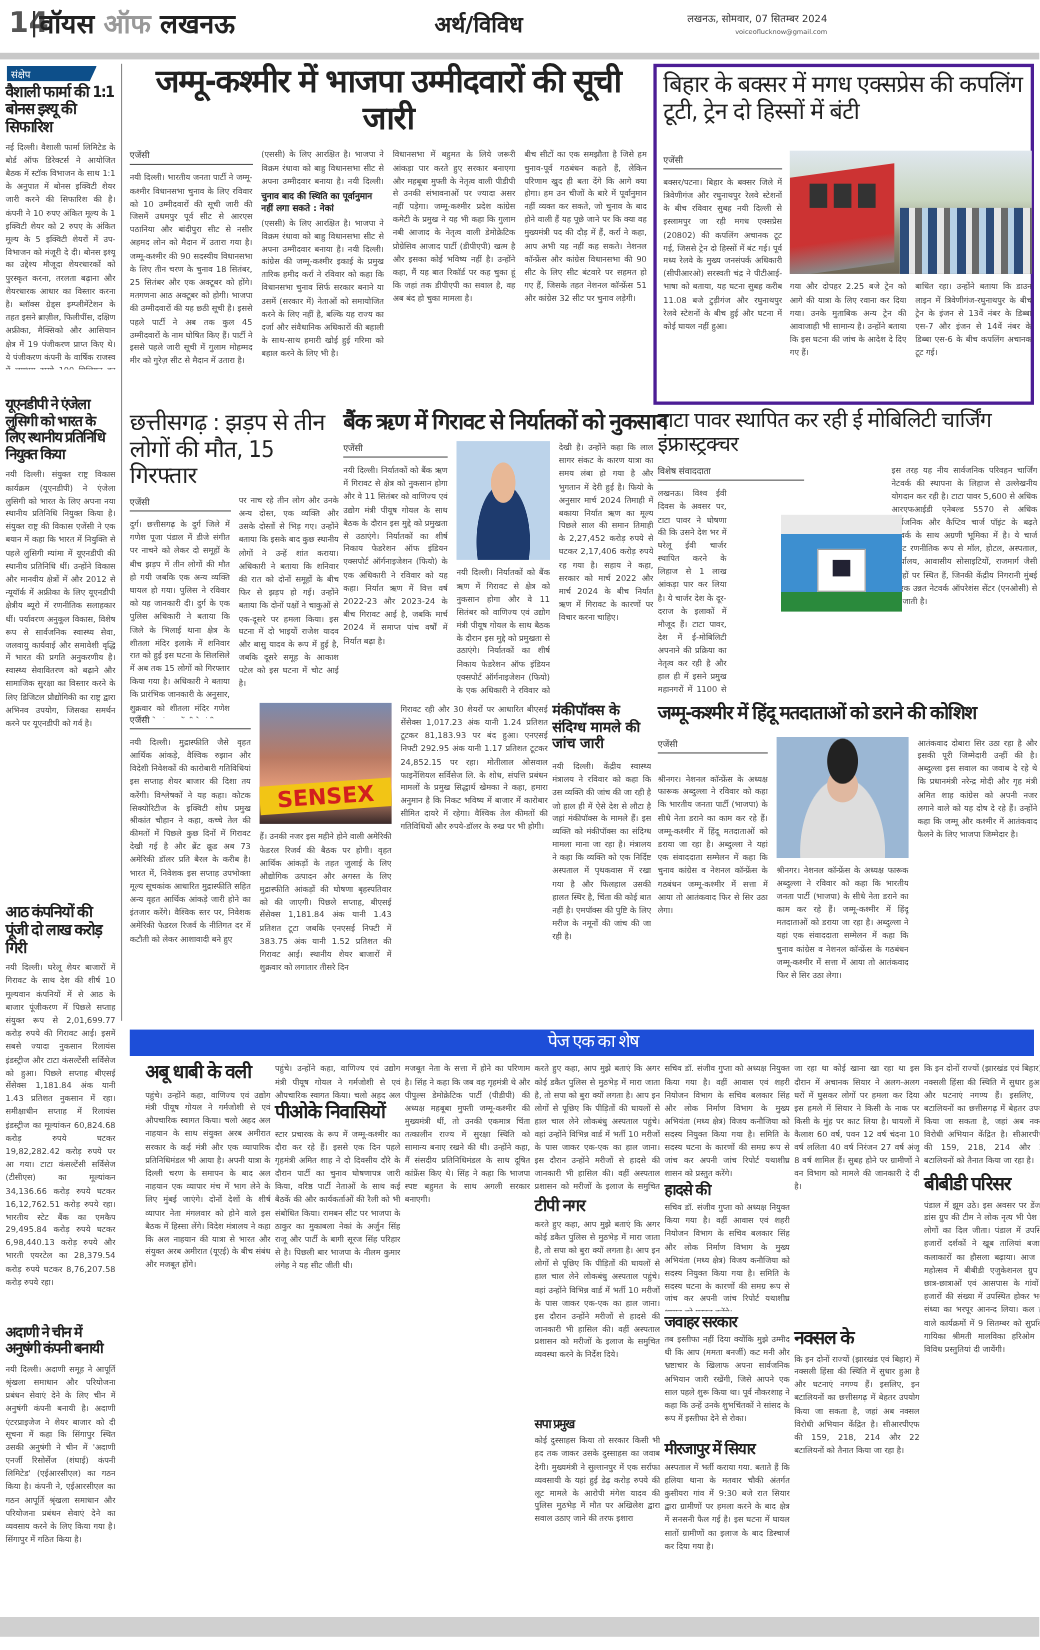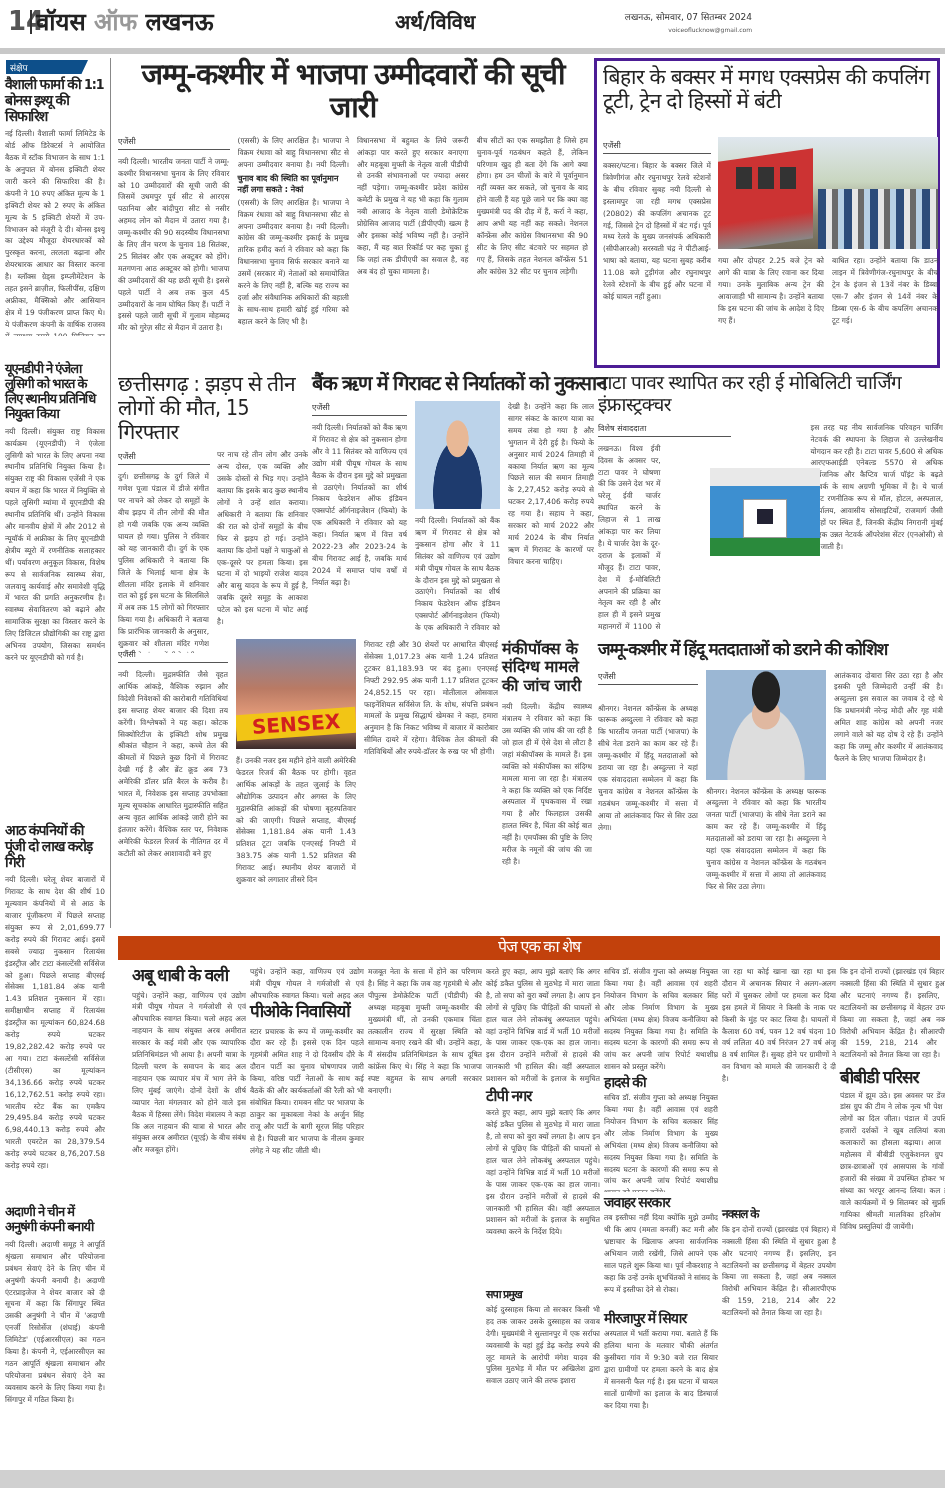--- a/index.html
+++ b/index.html
@@ -28,21 +28,21 @@
 .train .coach{position:absolute;left:0;top:18px;width:95px;height:90px;background:linear-gradient(180deg,#c33 0%,#c33 70%,#888 100%);transform:skewY(-8deg)}
 .train .win{position:absolute;top:30px;width:16px;height:22px;background:#333}
 .people{position:absolute;bottom:0;left:100px;width:130px;height:60px;background:repeating-linear-gradient(90deg,#2d4c7a 0 8px,#e6e6e6 8px 14px,#6a6a6a 14px 20px,#b7d0e5 20px 26px)}
 .goyal{background:radial-gradient(ellipse at 50% 35%,#e8b896 0 18%,transparent 19%),radial-gradient(ellipse at 50% 85%,#1e3b6e 0 40%,transparent 41%),#bcd3ea}
 .sensex{background:linear-gradient(180deg,#7a8bb0 0%,#b97a64 45%,#e59c7a 70%,#3a2a2a 100%)}
 .sensex .tag{position:absolute;left:0;bottom:12px;width:100%;height:26px;background:#f2c515;color:#d21f1f;font:bold 20px "DejaVu Sans",sans-serif;text-align:center;line-height:26px;transform:rotate(-4deg)}
 .abdullah{background:radial-gradient(ellipse at 50% 20%,#222 0 16%,transparent 17%),radial-gradient(ellipse at 50% 40%,#e0b8a0 0 16%,transparent 17%),radial-gradient(ellipse at 50% 95%,#ddd 0 45%,transparent 46%),#9bb7d4}
 .charger{background:linear-gradient(180deg,#e9e9e9 0 20%,#3d8fd0 20% 80%,#2a8a3c 80%)}
 .charger .unit{position:absolute;left:30%;top:35%;width:40%;height:45%;background:#fff;border:1px solid #999}
 .charger .unit:after{content:"";position:absolute;left:30%;top:25%;width:40%;height:40%;background:#223}
-.grey-band{background:#c2410c;color:#fff}
+.grey-band{background:#1d4ed8;color:#fff}
 .bot-rule{left:0;top:1470px;width:945px;height:18px;background:#d0d0d0}
 </style>
 </head>
 <body>
 
 <div class="abs masthead">
   <div class="abs pgnum">14</div>
   <div class="abs pgbar"></div>
   <div class="abs paper">
     <span>वॉयस</span>
@@ -161,21 +161,21 @@
       <div class="photo sensex" style="height:110px;position:relative;margin-top:-30px">
           <div class="tag">SENSEX</div>
         </div>
       <div class="txt" style="height:140px;margin-top:6px">हैं। उनकी नजर इस महीने होने वाली अमेरिकी फेडरल रिजर्व की बैठक पर होगी। वृहत आर्थिक आंकड़ों के तहत जुलाई के लिए औद्योगिक उत्पादन और अगस्त के लिए मुद्रास्फीति आंकड़ों की घोषणा बृहस्पतिवार को की जाएगी। पिछले सप्ताह, बीएसई सेंसेक्स 1,181.84 अंक यानी 1.43 प्रतिशत टूटा जबकि एनएसई निफ्टी में 383.75 अंक यानी 1.52 प्रतिशत की गिरावट आई। स्थानीय शेयर बाजारों में शुक्रवार को लगातार तीसरे दिन</div>
     </div>
     <div class="txt" style="flex:1;height:250px;margin-top:-30px">गिरावट रही और 30 शेयरों पर आधारित बीएसई सेंसेक्स 1,017.23 अंक यानी 1.24 प्रतिशत टूटकर 81,183.93 पर बंद हुआ। एनएसई निफ्टी 292.95 अंक यानी 1.17 प्रतिशत टूटकर 24,852.15 पर रहा। मोतीलाल ओसवाल फाइनेंशियल सर्विसेज लि. के शोध, संपत्ति प्रबंधन मामलों के प्रमुख सिद्धार्थ खेमका ने कहा, हमारा अनुमान है कि निकट भविष्य में बाजार में कारोबार सीमित दायरे में रहेगा। वैश्विक तेल कीमतों की गतिविधियों और रुपये-डॉलर के रुख पर भी होगी।</div>
   </div>
 </div>
 
 <div class="abs" style="left:502px;top:640px;width:90px">
-  <div class="hl" style="font-size:16px;letter-spacing:0">मंकीपॉक्स के संदिग्ध मामले की जांच जारी</div>
+  <div class="hl" style="font-size:13px;letter-spacing:0">मंकीपॉक्स के संदिग्ध मामले की जांच जारी</div>
   <div class="txt" style="height:250px;margin-top:6px">नयी दिल्ली। केंद्रीय स्वास्थ्य मंत्रालय ने रविवार को कहा कि उस व्यक्ति की जांच की जा रही है जो हाल ही में ऐसे देश से लौटा है जहां मंकीपॉक्स के मामले हैं। इस व्यक्ति को मंकीपॉक्स का संदिग्ध मामला माना जा रहा है। मंत्रालय ने कहा कि व्यक्ति को एक निर्दिष्ट अस्पताल में पृथकवास में रखा गया है और फिलहाल उसकी हालत स्थिर है, चिंता की कोई बात नहीं है। एमपॉक्स की पुष्टि के लिए मरीज के नमूनों की जांच की जा रही है।</div>
 </div>
 
 <div class="abs" style="left:598px;top:640px;width:345px">
   <div class="hl" style="font-size:17px;white-space:nowrap">जम्मू-कश्मीर में हिंदू मतदाताओं को डराने की कोशिश</div>
   <div style="display:flex;gap:8px;margin-top:10px">
     <div style="width:100px">
       <div class="by">एजेंसी</div>
       <div class="txt" style="height:218px;margin-top:18px">श्रीनगर। नेशनल कॉन्फ्रेंस के अध्यक्ष फारूक अब्दुल्ला ने रविवार को कहा कि भारतीय जनता पार्टी (भाजपा) के सीधे नेता डराने का काम कर रहे हैं। जम्मू-कश्मीर में हिंदू मतदाताओं को डराया जा रहा है। अब्दुल्ला ने यहां एक संवाददाता सम्मेलन में कहा कि चुनाव कांग्रेस व नेशनल कॉन्फ्रेंस के गठबंधन जम्मू-कश्मीर में सत्ता में आया तो आतंकवाद फिर से सिर उठा लेगा।</div>
     </div>
@@ -215,21 +215,21 @@
     <div class="txt" style="height:106px">सचिव डॉ. संजीव गुप्ता को अध्यक्ष नियुक्त किया गया है। वहीं आवास एवं शहरी नियोजन विभाग के सचिव बलकार सिंह और लोक निर्माण विभाग के मुख्य अभियंता (मध्य क्षेत्र) विजय कनौजिया को सदस्य नियुक्त किया गया है। समिति के सदस्य घटना के कारणों की समग्र रूप से जांच कर अपनी जांच रिपोर्ट यथाशीघ्र शासन को प्रस्तुत करेंगे।</div>
     <div class="hl" style="font-size:14px;margin-top:2px">हादसे की</div>
     <div class="txt" style="height:100px;margin-top:2px">सचिव डॉ. संजीव गुप्ता को अध्यक्ष नियुक्त किया गया है। वहीं आवास एवं शहरी नियोजन विभाग के सचिव बलकार सिंह और लोक निर्माण विभाग के मुख्य अभियंता (मध्य क्षेत्र) विजय कनौजिया को सदस्य नियुक्त किया गया है। समिति के सदस्य घटना के कारणों की समग्र रूप से जांच कर अपनी जांच रिपोर्ट यथाशीघ्र शासन को प्रस्तुत करेंगे।</div>
     <div class="hl" style="font-size:14px;margin-top:2px">जवाहर सरकार</div>
     <div class="txt" style="height:96px;margin-top:2px">तब इस्तीफा नहीं दिया क्योंकि मुझे उम्मीद थी कि आप (ममता बनर्जी) कट मनी और भ्रष्टाचार के खिलाफ अपना सार्वजनिक अभियान जारी रखेंगी, जिसे आपने एक साल पहले शुरू किया था। पूर्व नौकरशाह ने कहा कि उन्हें उनके शुभचिंतकों ने सांसद के रूप में इस्तीफा देने से रोका।</div>
     <div class="hl" style="font-size:14px;margin-top:2px">मीरजापुर में सियार</div>
     <div class="txt" style="height:96px;margin-top:2px">अस्पताल में भर्ती कराया गया. बताते हैं कि हलिया थाना के मतवार चौकी अंतर्गत कुसीयरा गांव में 9:30 बजे रात सियार द्वारा ग्रामीणों पर हमला करने के बाद क्षेत्र में सनसनी फैल गई है। इस घटना में घायल सातों ग्रामीणों का इलाज के बाद डिस्चार्ज कर दिया गया है।</div>
   </div>
   <div style="flex:1">
     <div class="txt" style="height:240px">जा रहा था कोई खाना खा रहा था इस दौरान में अचानक सियार ने अलग-अलग घरों में घुसकर लोगों पर हमला कर दिया इस हमले में सियार ने किसी के नाक पर किसी के मुंह पर काट लिया है। घायलों में कैलाश 60 वर्ष, पवन 12 वर्ष चंदना 10 वर्ष ललिता 40 वर्ष निरंजन 27 वर्ष अंजू 8 वर्ष शामिल हैं। सुबह होने पर ग्रामीणों ने वन विभाग को मामले की जानकारी दे दी है।</div>
-    <div class="hl" style="font-size:12px;margin-top:2px">नक्सल के</div>
+    <div class="hl" style="font-size:17px;margin-top:2px">नक्सल के</div>
     <div class="txt" style="height:220px;margin-top:2px">कि इन दोनों राज्यों (झारखंड एवं बिहार) में नक्सली हिंसा की स्थिति में सुधार हुआ है और घटनाएं नगण्य हैं। इसलिए, इन बटालियनों का छत्तीसगढ़ में बेहतर उपयोग किया जा सकता है, जहां अब नक्सल विरोधी अभियान केंद्रित है। सीआरपीएफ की 159, 218, 214 और 22 बटालियनों को तैनात किया जा रहा है।</div>
   </div>
   <div style="flex:1">
     <div class="txt" style="height:100px">कि इन दोनों राज्यों (झारखंड एवं बिहार) में नक्सली हिंसा की स्थिति में सुधार हुआ है और घटनाएं नगण्य हैं। इसलिए, इन बटालियनों का छत्तीसगढ़ में बेहतर उपयोग किया जा सकता है, जहां अब नक्सल विरोधी अभियान केंद्रित है। सीआरपीएफ की 159, 218, 214 और 22 बटालियनों को तैनात किया जा रहा है।</div>
     <div class="hl" style="font-size:17px;margin-top:2px">बीबीडी परिसर</div>
     <div class="txt" style="height:360px;margin-top:2px">पंडाल में झूम उठे। इस अवसर पर डेंजरस डांस ग्रुप की टीम ने लोक नृत्य भी पेश कर लोगों का दिल जीता। पंडाल में उपस्थित हजारों दर्शकों ने खूब तालियां बजाकर कलाकारों का हौसला बढ़ाया। आज इस महोत्सव में बीबीडी एजुकेशनल ग्रुप के छात्र-छात्राओं एवं आसपास के गांवों से हजारों की संख्या में उपस्थित होकर भजन संध्या का भरपूर आनन्द लिया। कल होने वाले कार्यक्रमों में 9 सितम्बर को सुप्रसिद्ध गायिका श्रीमती मालविका हरिओम की विविध प्रस्तुतियां दी जायेंगी।</div>
   </div>
 </div>
 
 <div class="abs bot-rule"></div>

